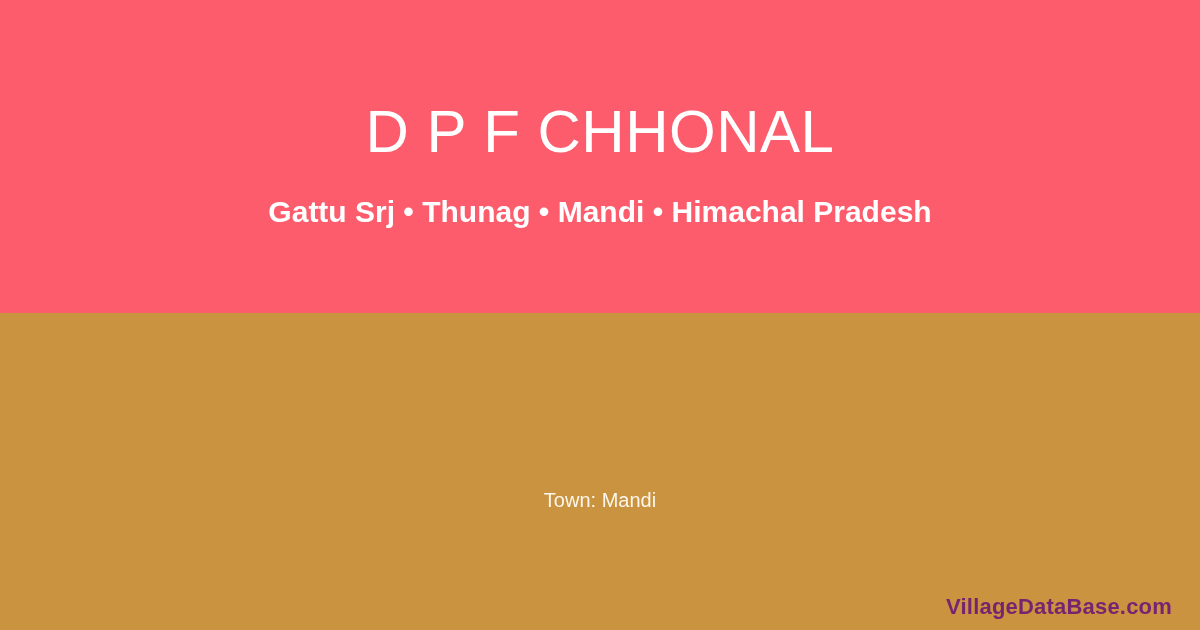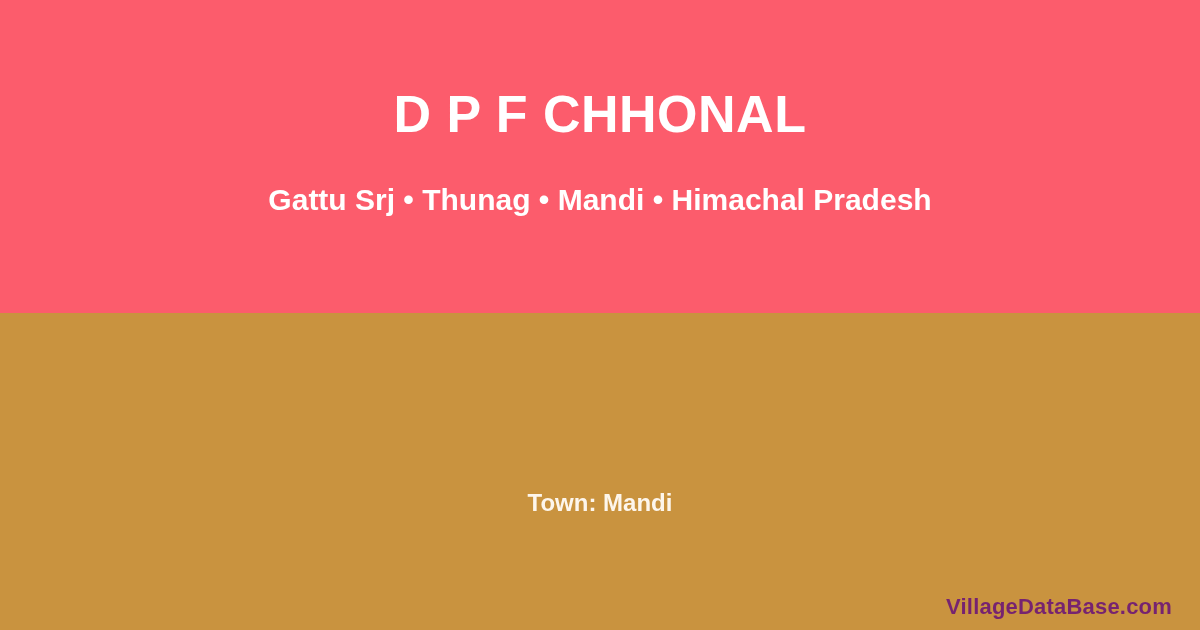--- a/index.html
+++ b/index.html
@@ -30,37 +30,37 @@
     height: 313px;
     background: #fc5c6c;
     box-sizing: border-box;
     display: flex;
     flex-direction: column;
     align-items: center;
     justify-content: flex-start;
   }
 
   .hero-title {
-    margin: 0;
+    margin: 14px;
     padding: 0;
     position: absolute;
     top: 88px;
     left: 0;
     right: 0;
     text-align: center;
     color: #ffffff;
-    font-size: 52px;
-    font-weight: bold;
+    font-size: 60px;
+    font-weight: normal;
     letter-spacing: 0.5px;
     line-height: 1.0;
     white-space: nowrap;
   }
 
   .hero-subtitle {
-    margin: 0;
+    margin: 12px;
     padding: 0;
     position: absolute;
     top: 182px;
     left: 0;
     right: 0;
     text-align: center;
     color: #ffffff;
     font-size: 30px;
     font-weight: 600;
     line-height: 1.2;
@@ -76,22 +76,22 @@
     box-sizing: border-box;
   }
 
   .detail-line {
     position: absolute;
     top: 175px;
     left: 0;
     right: 0;
     text-align: center;
     color: #fdf6ec;
-    font-size: 24px;
-    font-weight: 700;
+    font-size: 20px;
+    font-weight: 400;
     line-height: 1.25;
     white-space: nowrap;
   }
 
   .watermark {
     position: absolute;
     right: 28px;
     bottom: 11px;
     color: #701a75;
     font-size: 22px;

